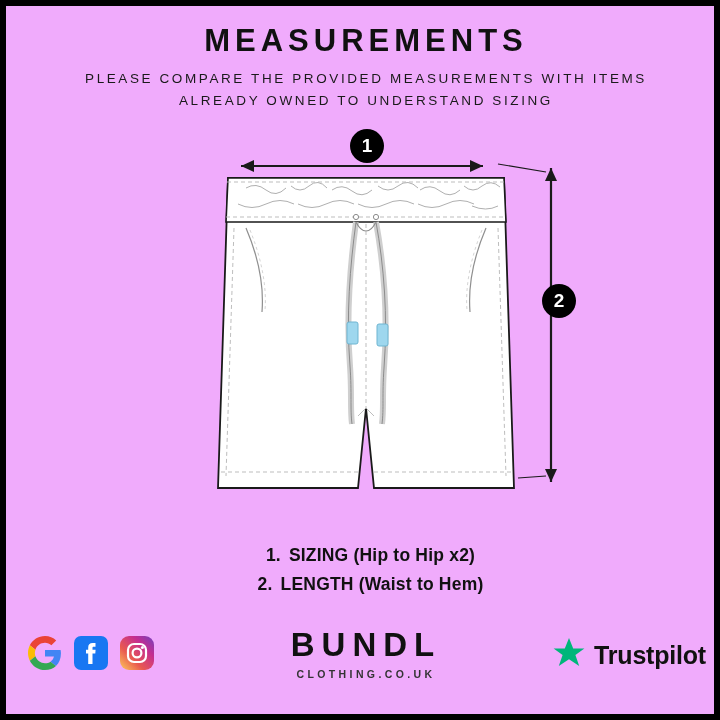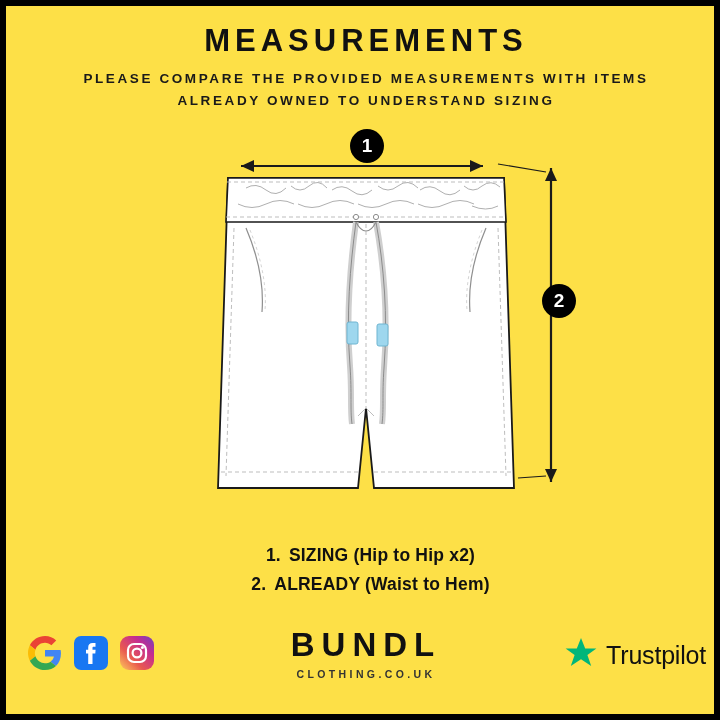--- a/index.html
+++ b/index.html
@@ -7,21 +7,21 @@
     padding: 0;
     background: #ffffff;
   }
   body {
     font-family: "Liberation Sans", sans-serif;
   }
   #page {
     position: relative;
     width: 720px;
     height: 720px;
-    background: #fde047;
+    background: #f0abfc;
     border: 6px solid #000000;
     box-sizing: border-box;
     overflow: hidden;
   }
 
   
   #header {
     position: absolute;
     top: 18px;
     left: 0;
@@ -33,21 +33,21 @@
     font-weight: bold;
     letter-spacing: 5px;
     color: #111111;
     margin: 0;
     line-height: 1.1;
   }
   #subtitle {
     margin: 10px auto 0 auto;
     width: 640px;
     font-size: 13.5px;
-    font-weight: bold;
+    font-weight: normal;
     letter-spacing: 2.6px;
     color: #1a1a1a;
     line-height: 1.65;
   }
 
   
   #diagram {
     position: absolute;
     top: 110px;
     left: 0;
@@ -149,21 +149,21 @@
   #trustpilot {
     position: absolute;
     right: 20px;
     top: 26px;
     display: flex;
     align-items: center;
     gap: 8px;
   }
   #tp-label {
     font-size: 25px;
-    font-weight: normal;
+    font-weight: bold;
     color: #111111;
     letter-spacing: -0.2px;
   }
 </style>
 </head>
 <body>
 
 <div id="page">
 
   <div id="header">
@@ -245,21 +245,21 @@
 
     <div class="badge" id="badge-1">1</div>
     <div class="badge" id="badge-2">2</div>
   </div>
 
   <div id="legend">
     <div class="legend-row">
       <span class="legend-num">1.</span><span>SIZING (Hip to Hip x2)</span>
     </div>
     <div class="legend-row">
-      <span class="legend-num">2.</span><span>ALREADY (Waist to Hem)</span>
+      <span class="legend-num">2.</span><span>LENGTH (Waist to Hem)</span>
     </div>
   </div>
 
   <div id="footer">
 
     <div id="socials">
 
       <span class="social">
         <svg width="34" height="34" viewBox="0 0 48 48">
           <path fill="#EA4335" d="M24 9.5c3.5 0 6.6 1.2 9 3.6l6.8-6.8C35.7 2.4 30.3 0 24 0 14.6 0 6.5 5.4 2.6 13.2l7.9 6.1C12.4 13.5 17.7 9.5 24 9.5z"></path>

